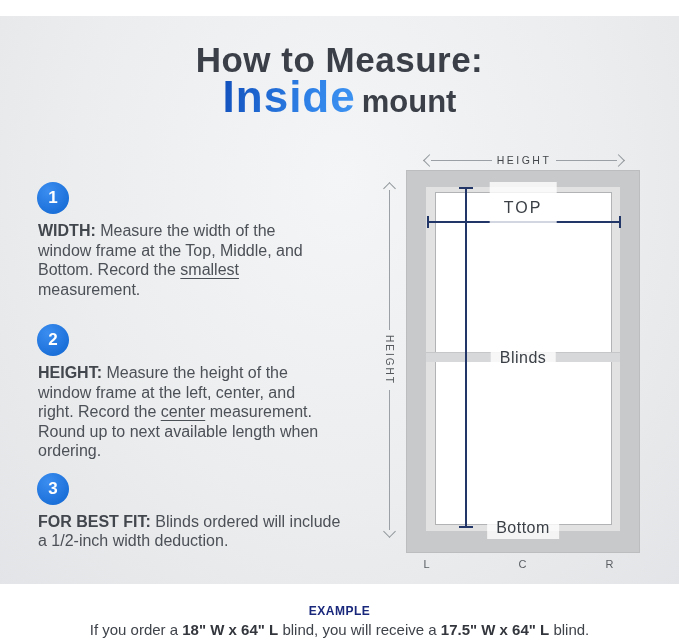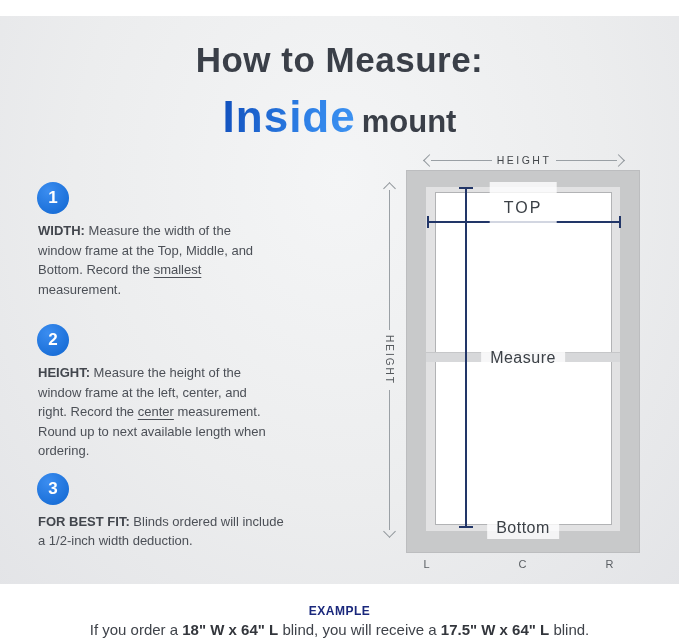--- a/index.html
+++ b/index.html
@@ -7,35 +7,35 @@
   .page{position:relative;width:679px;height:642px;overflow:hidden;background:#fff;}
 
   
   .main{position:absolute;left:0;top:16px;width:679px;height:583px;
     background:radial-gradient(ellipse at 50% 28%, #f4f5f6 0%, #ecedee 55%, #e3e4e7 100%);
     border-bottom:1px solid #dcdddf;}
 
   
   .title{position:absolute;left:0;top:24px;width:679px;text-align:center;}
   .t1{font-size:35px;font-weight:bold;color:#3a3f48;letter-spacing:.5px;line-height:40px;}
-  .t2{margin-top:13px;line-height:48px;}
+  .t2{margin-top:1px;line-height:32px;}
   .inside{font-weight:bold;font-size:44px;letter-spacing:1px;color:#1d63d6;vertical-align:baseline;}
   @supports ((-webkit-background-clip: text) or (background-clip: text)){
     .inside{background:linear-gradient(100deg,#1150bd 0%,#2f82e8 65%,#3e94f2 100%);
       -webkit-background-clip:text;background-clip:text;color:transparent;}
   }
   .mount{font-weight:bold;font-size:31px;color:#3a3f48;margin-left:6px;vertical-align:baseline;}
 
   
   .steps{position:absolute;left:36px;top:166px;width:350px;}
   .step-circle{width:32px;height:32px;border-radius:50%;
     background:radial-gradient(circle at 35% 28%, #3b8df0, #1a6fd8 75%);
     color:#fff;font-weight:bold;font-size:17px;display:flex;align-items:center;justify-content:center;
     margin:0 0 7px 1px;}
-  .step-text{margin:0 0 25px 2px;font-size:13px;line-height:19.5px;color:#4c5057;white-space:pre-line;}
+  .step-text{margin:0 0 25px 2px;font-size:16px;line-height:19.5px;color:#4c5057;white-space:pre-line;}
   .step-text b{color:#42464d;}
   .u{text-decoration:underline;text-underline-offset:3px;}
   .step-text.tight{margin-bottom:12px;}
 
   
   .diagram{position:absolute;left:380px;top:134px;width:280px;height:440px;}
 
   .measure-h{position:absolute;left:45px;top:3px;width:198px;height:14px;
     display:flex;align-items:center;}
   .measure-v{position:absolute;left:1px;top:34px;width:16px;height:352px;
@@ -144,21 +144,21 @@
       <div class="vline">
         <span class="bar top"></span>
         <span class="bar bot"></span>
       </div>
       <div class="hline">
         <span class="bar left"></span>
         <span class="bar right"></span>
       </div>
 
       <div class="tag top">TOP</div>
-      <div class="tag middle">Measure</div>
+      <div class="tag middle">Blinds</div>
       <div class="tag bottom">Bottom</div>
 
       <span class="lcr l">L</span>
       <span class="lcr c">C</span>
       <span class="lcr r">R</span>
 
     </div>
   </div>
 
   <div class="footer">

